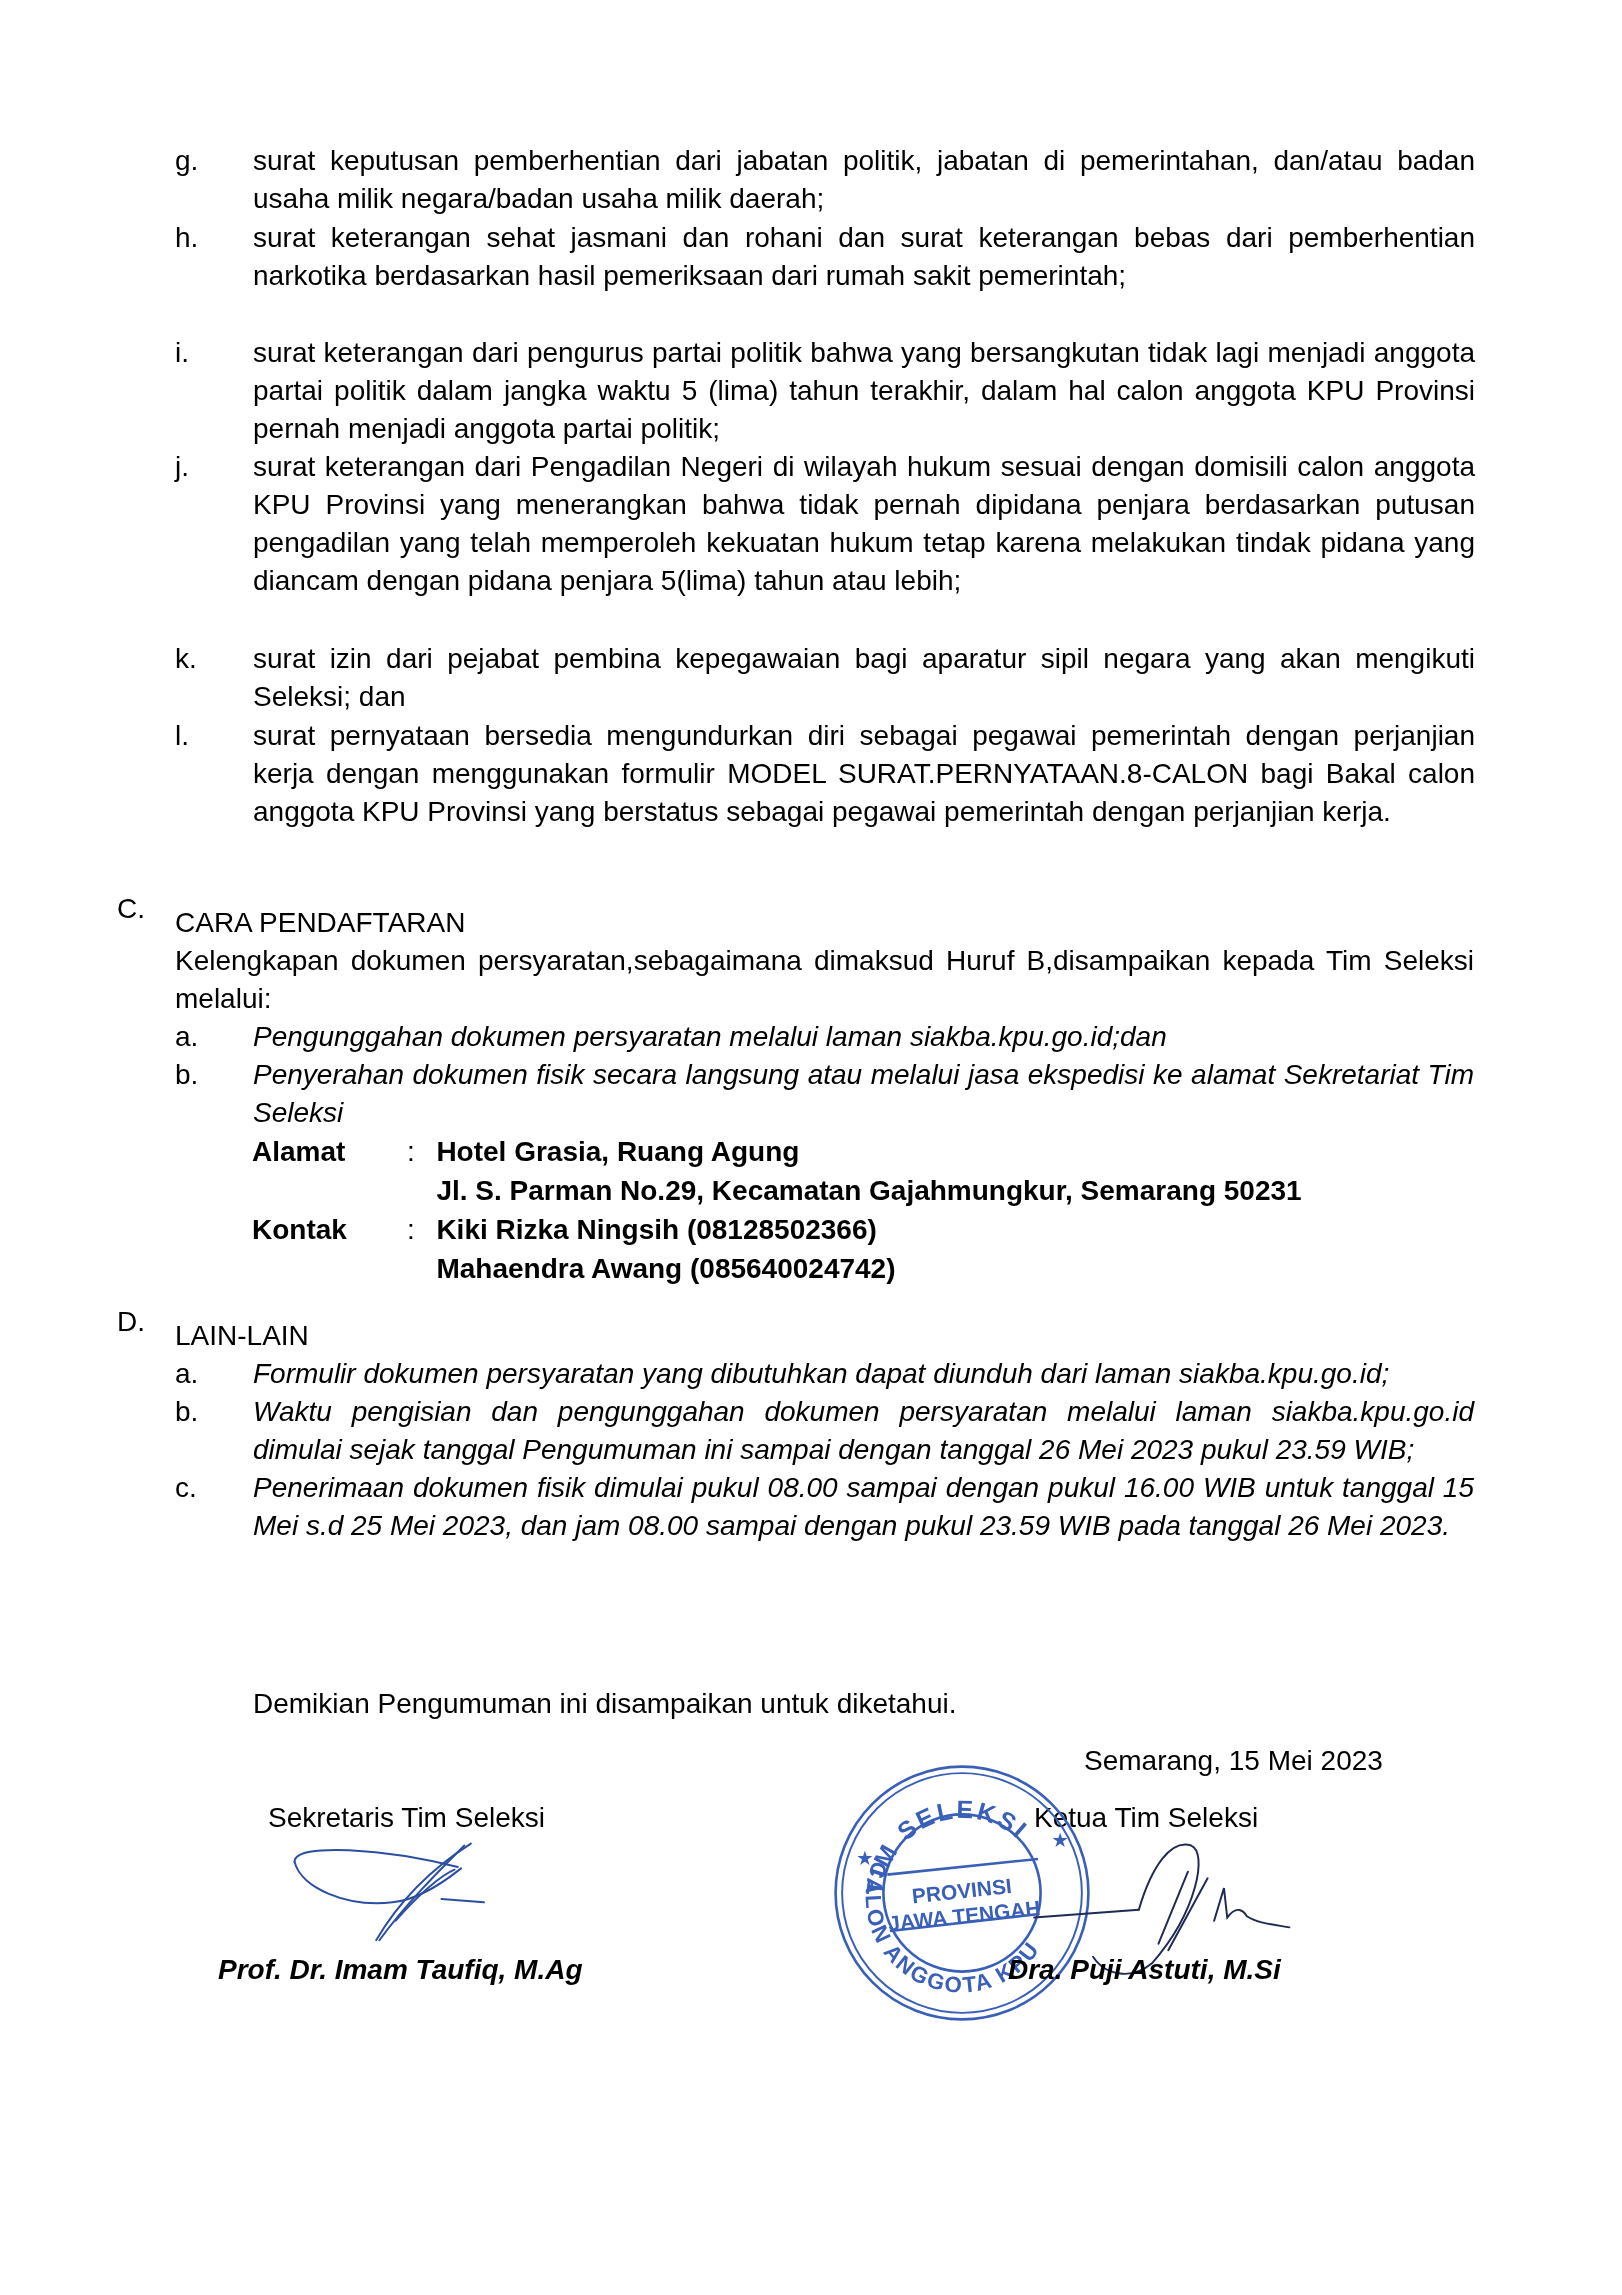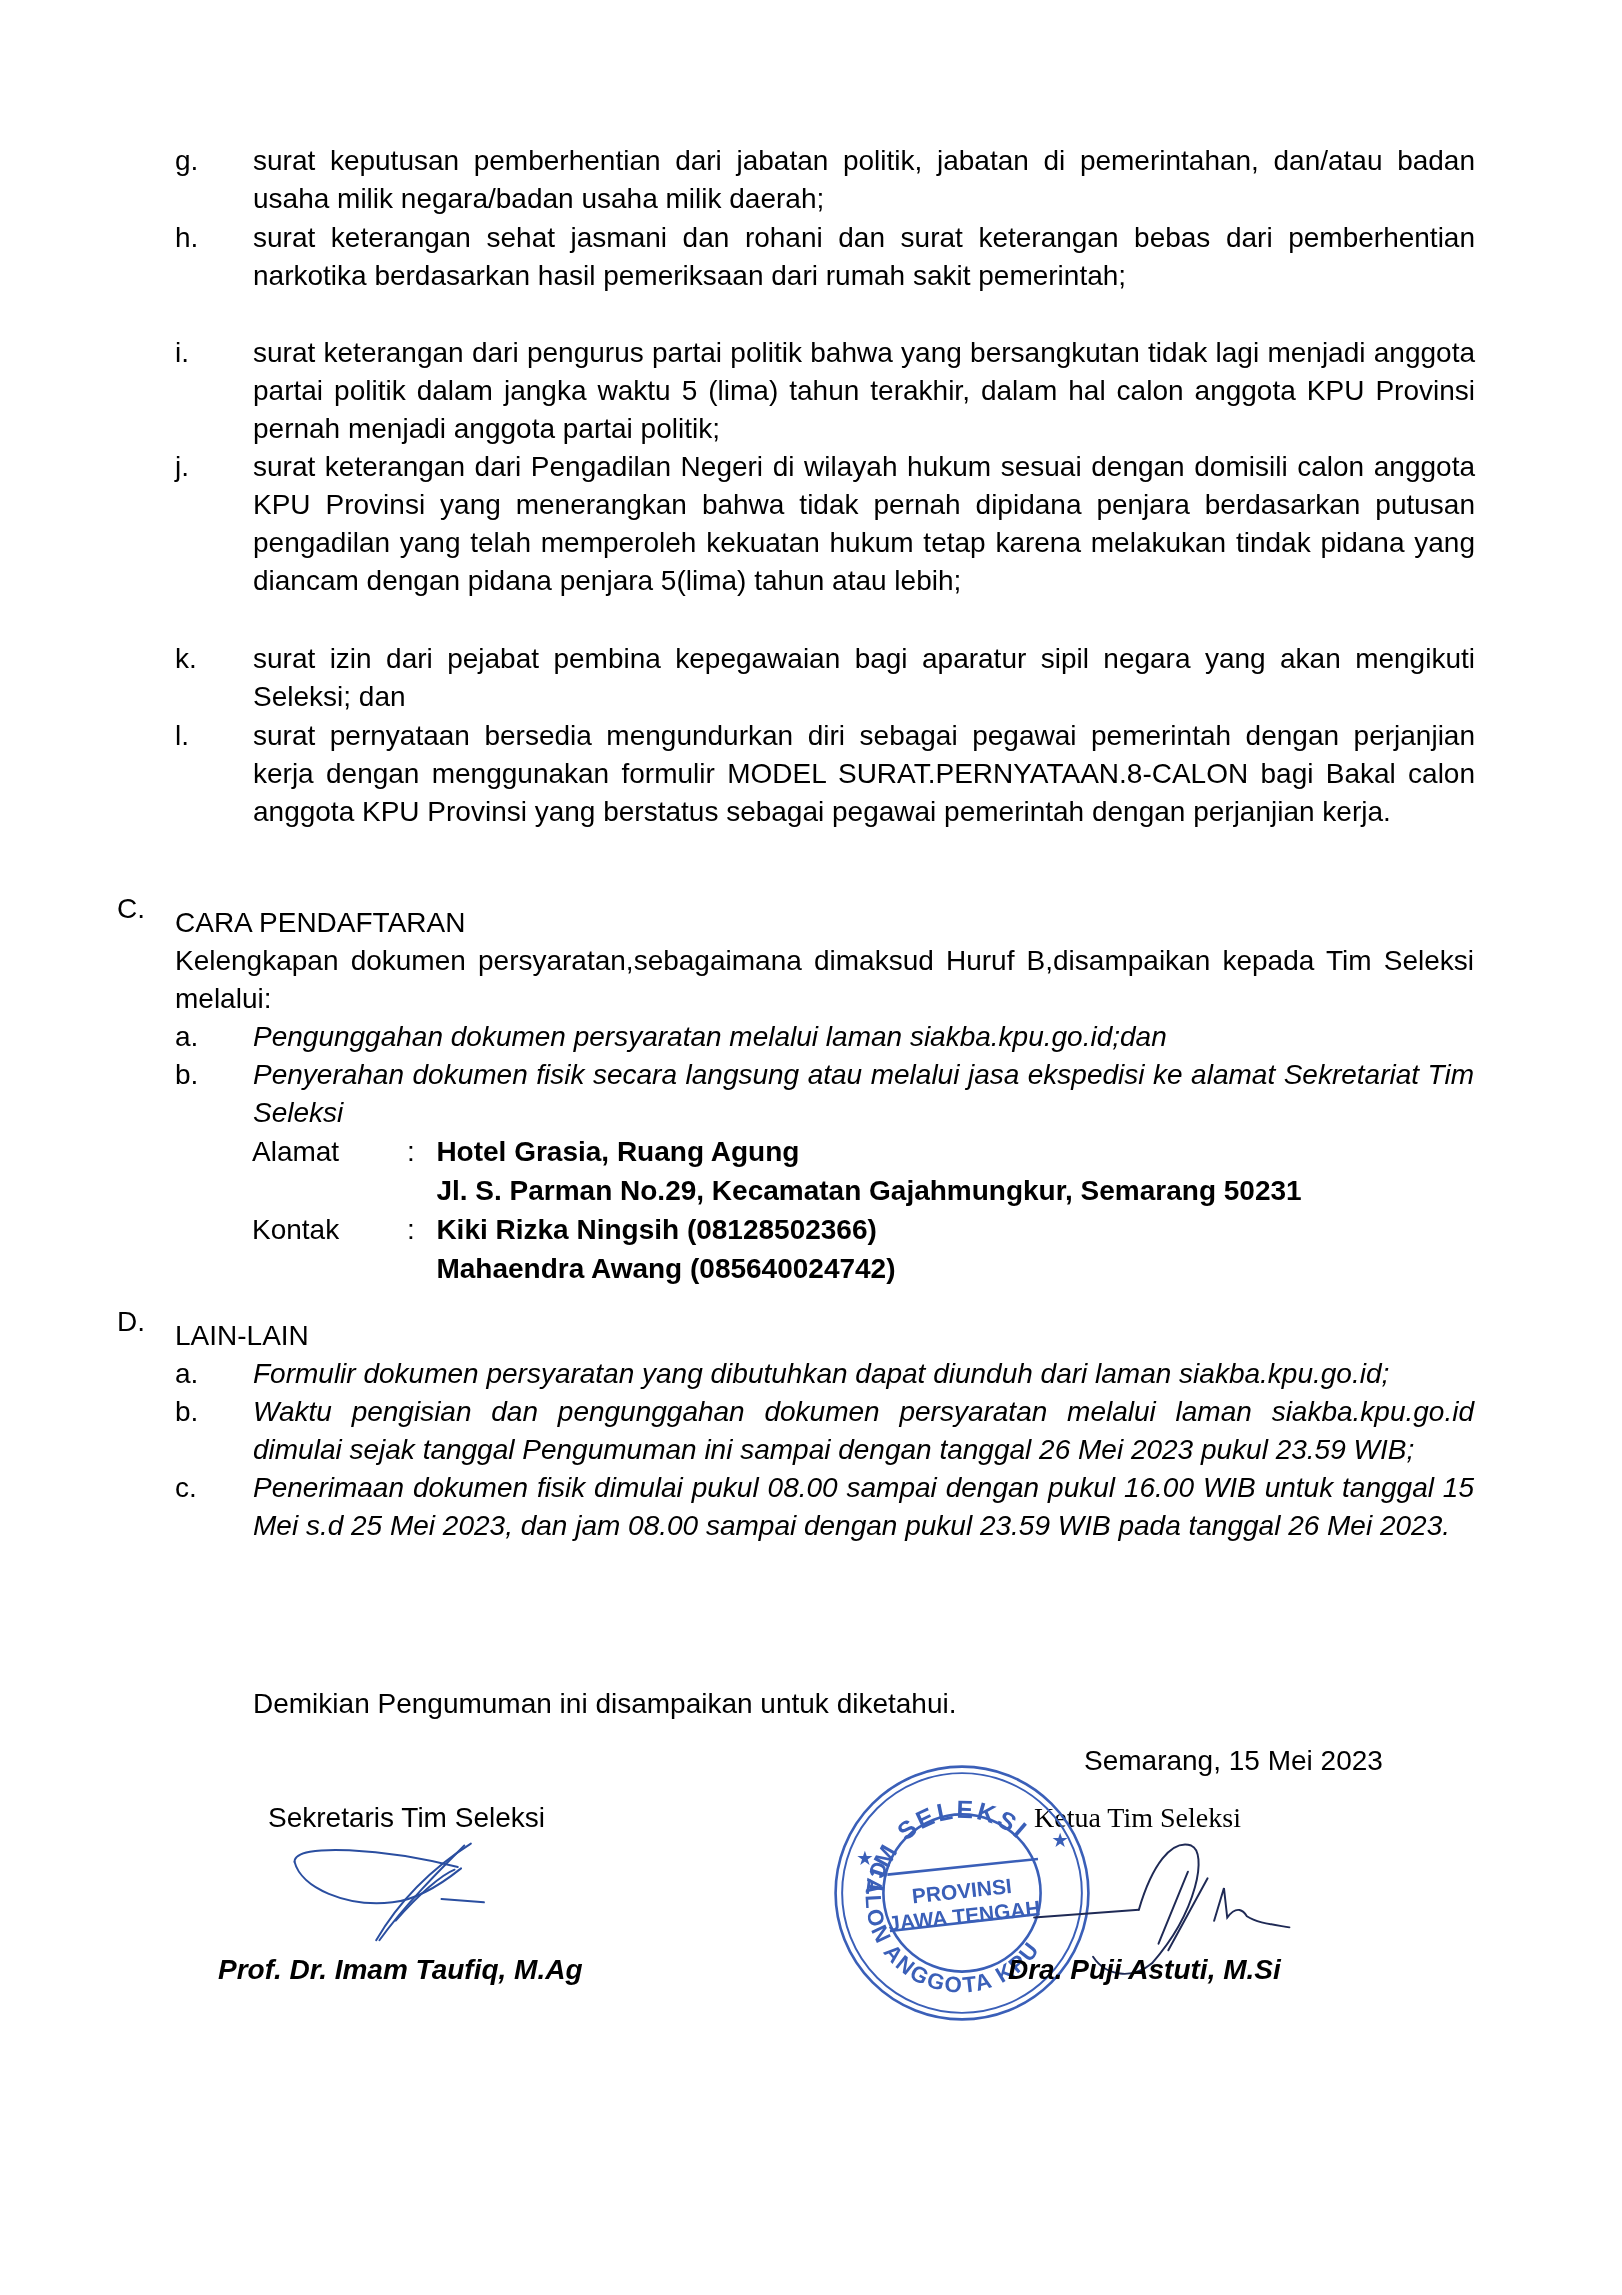--- a/index.html
+++ b/index.html
@@ -12,21 +12,21 @@
   .list-item .text { margin-left: 78px; text-align: justify; text-align-last: left; }
   .section { position: absolute; left: 117px; width: 1357px; }
   .section .sec-marker { position: absolute; left: 0; top: 0; }
   .section .sec-title { margin-left: 58px; margin-top: 14px; }
   .section .sec-intro { margin-left: 58px; text-align: justify; }
   .sub-item { position: relative; margin-left: 58px; }
   .sub-item .marker { position: absolute; left: 0; top: 0; }
   .sub-item .text { margin-left: 78px; text-align: justify; text-align-last: left; font-style: italic; }
   .kv { position: relative; margin-left: 135px; }
   .kv-row { position: relative; display: flex; }
-  .kv-label { width: 155px; flex: none; }
+  .kv-label { width: 155px; flex: none; font-weight: bold; }
   .kv-colon { width: 29.4px; flex: none; }
   .kv-values { flex: 1; font-weight: bold; }
   .line { display: block; white-space: nowrap; }
   .abs { position: absolute; white-space: nowrap; }
   .bold { font-weight: bold; font-style: italic; }
   svg { position: absolute; overflow: visible; }
 </style>
 </head>
 <body>
 
@@ -103,21 +103,21 @@
     <div class="sub-item">
       <span class="marker">c.</span>
       <div class="text">Penerimaan dokumen fisik dimulai pukul 08.00 sampai dengan pukul 16.00 WIB untuk tanggal 15 Mei s.d 25 Mei 2023, dan jam 08.00 sampai dengan pukul 23.59 WIB pada tanggal 26 Mei 2023.</div>
     </div>
   </div>
 
   <div class="abs fs" style="left:253px; top:1685px;">Demikian Pengumuman ini disampaikan untuk diketahui.</div>
   <div class="abs fs" style="left:1084px; top:1742px;">Semarang, 15 Mei 2023</div>
 
   <div class="abs fs" style="left:268px; top:1799px;">Sekretaris Tim Seleksi</div>
-  <div class="abs fs" style="left:1034px; top:1799px;font-family:Liberation Serif, serif;">Ketua Tim Seleksi</div>
+  <div class="abs fs" style="left:1034px; top:1799px;">Ketua Tim Seleksi</div>
 
   <svg style="left:288px; top:1842px;" width="209" height="105" viewBox="0 0 320 160">
     <g fill="none" stroke="#2a4ea0" stroke-width="3" stroke-linecap="round">
       <path d="M10,30 C10,0 150,10 260,38"></path>
       <path d="M10,30 C20,70 90,100 160,92 C200,88 240,60 265,40"></path>
       <path d="M135,150 C170,90 220,40 280,2"></path>
       <path d="M140,150 C180,95 230,45 270,5"></path>
       <path d="M165,120 C200,80 235,50 255,42"></path>
       <path d="M235,87 L300,92"></path>
     </g>

